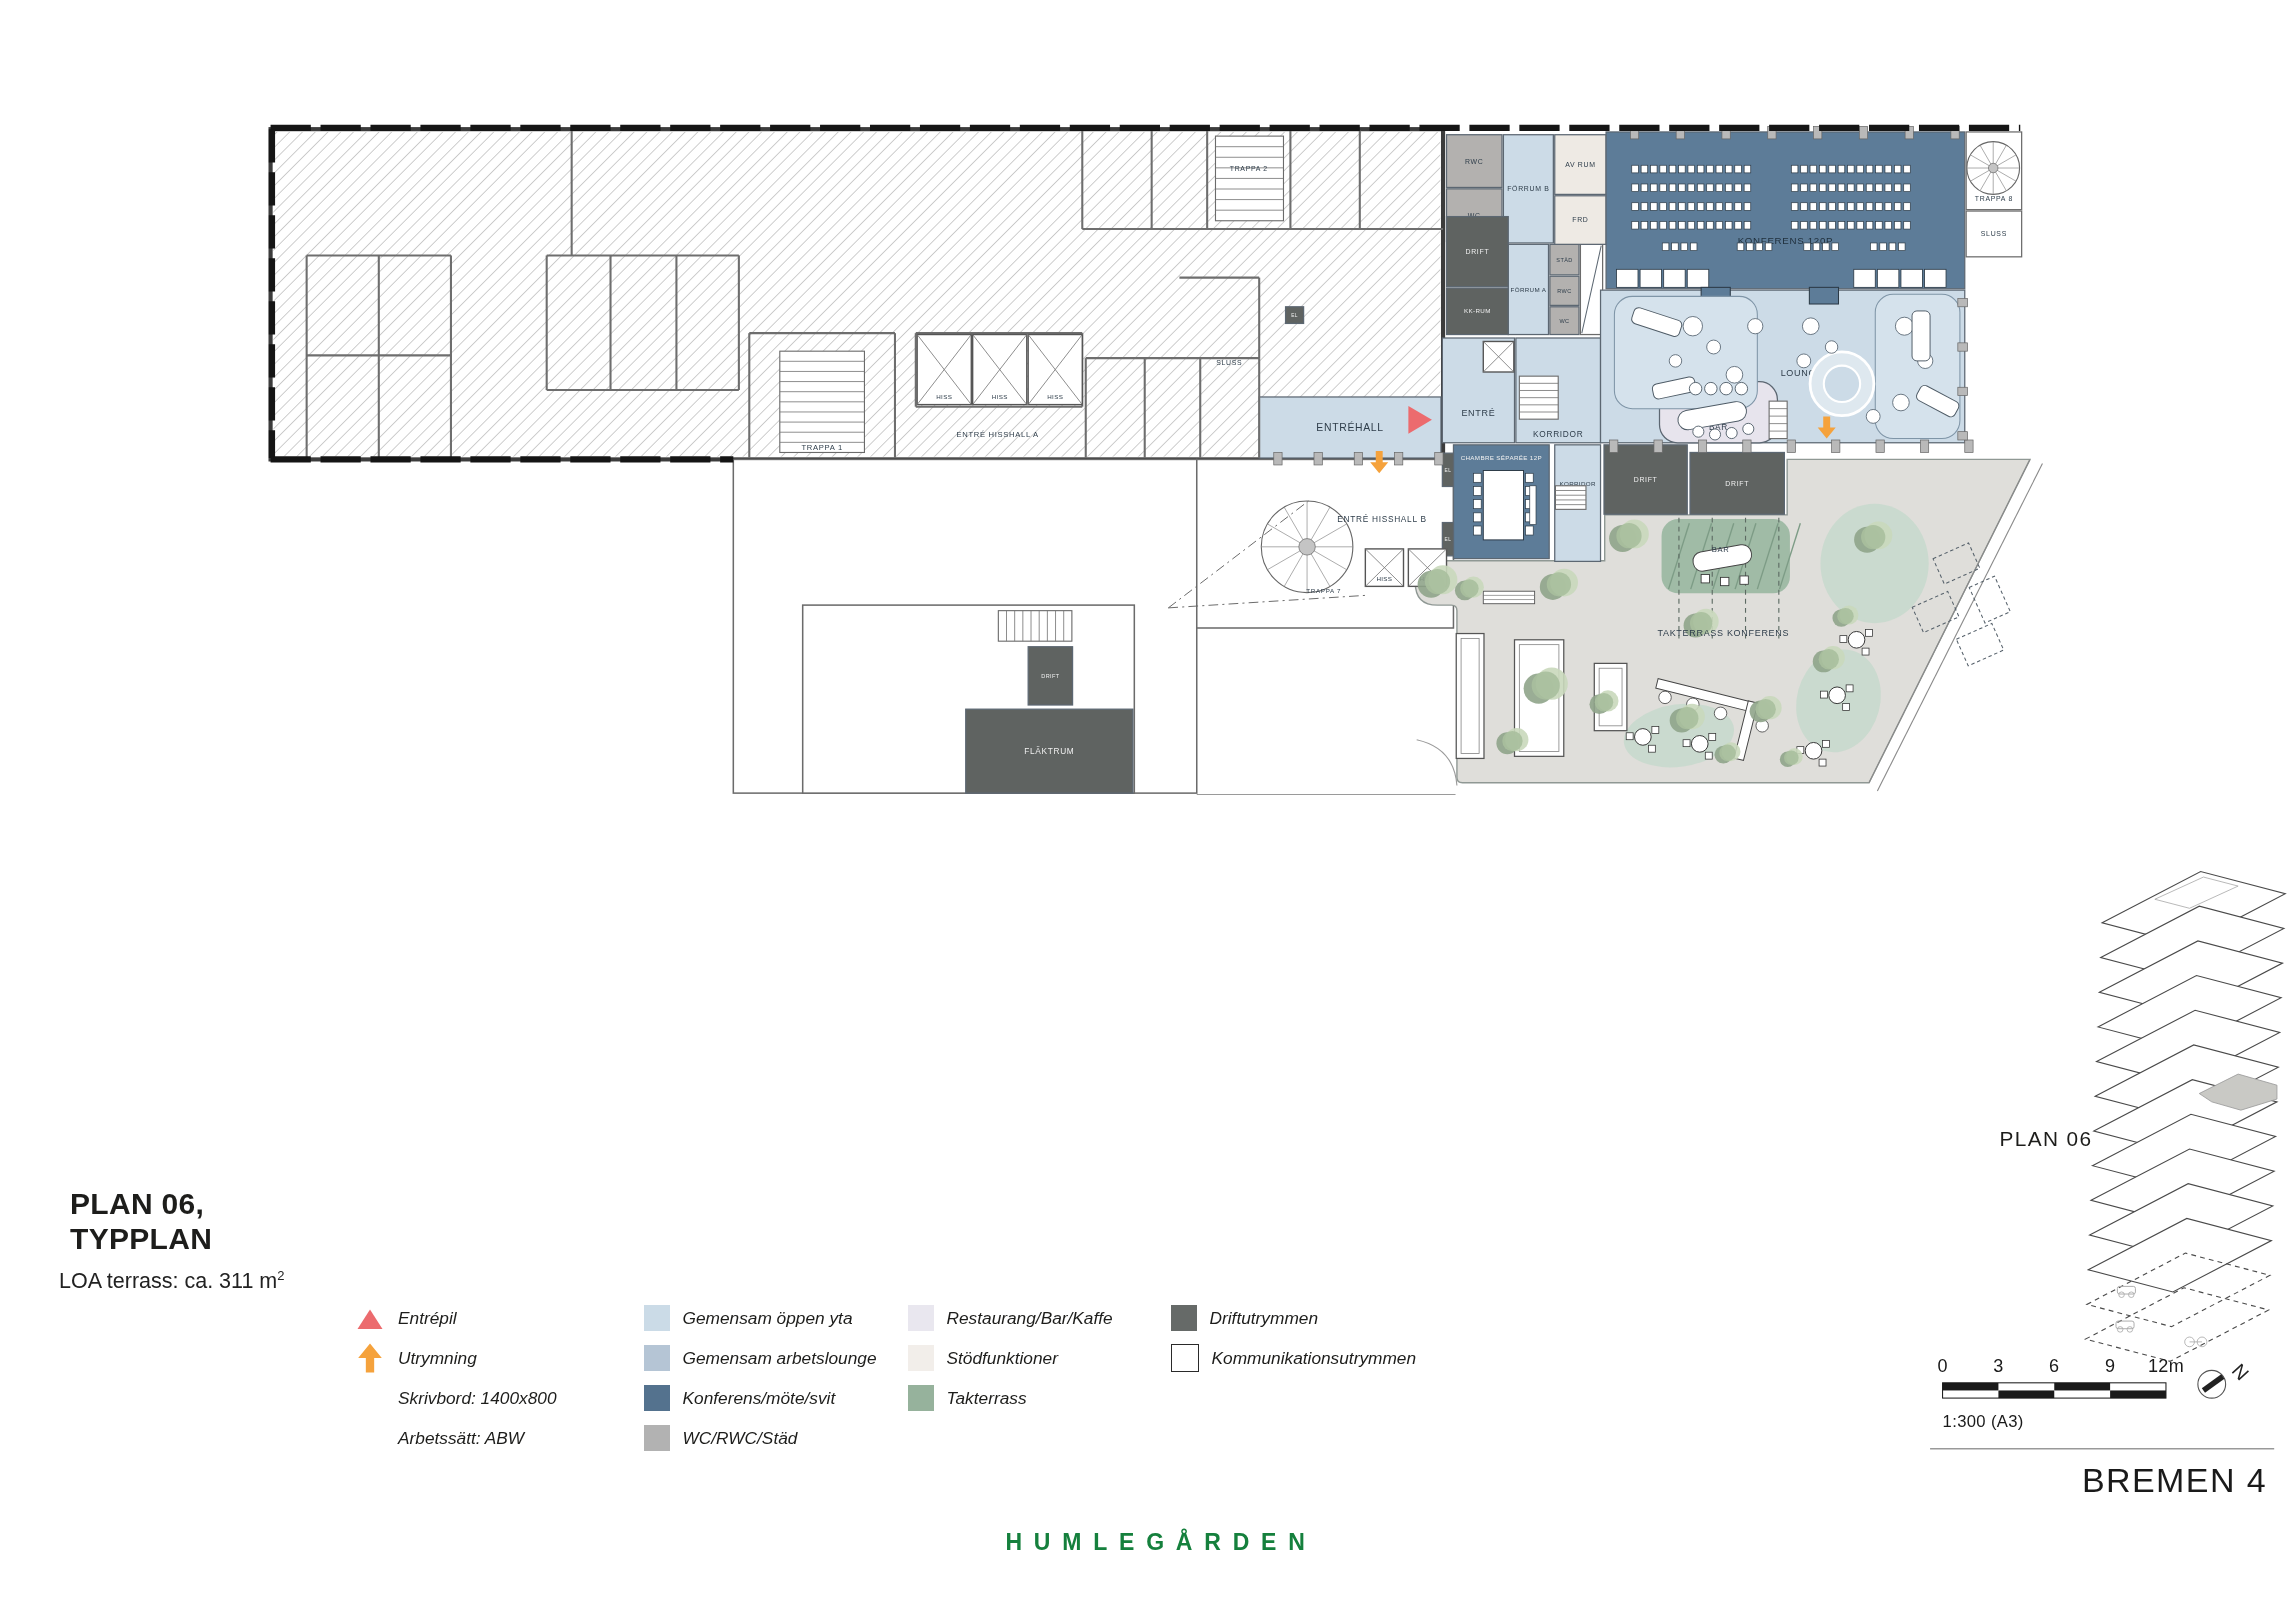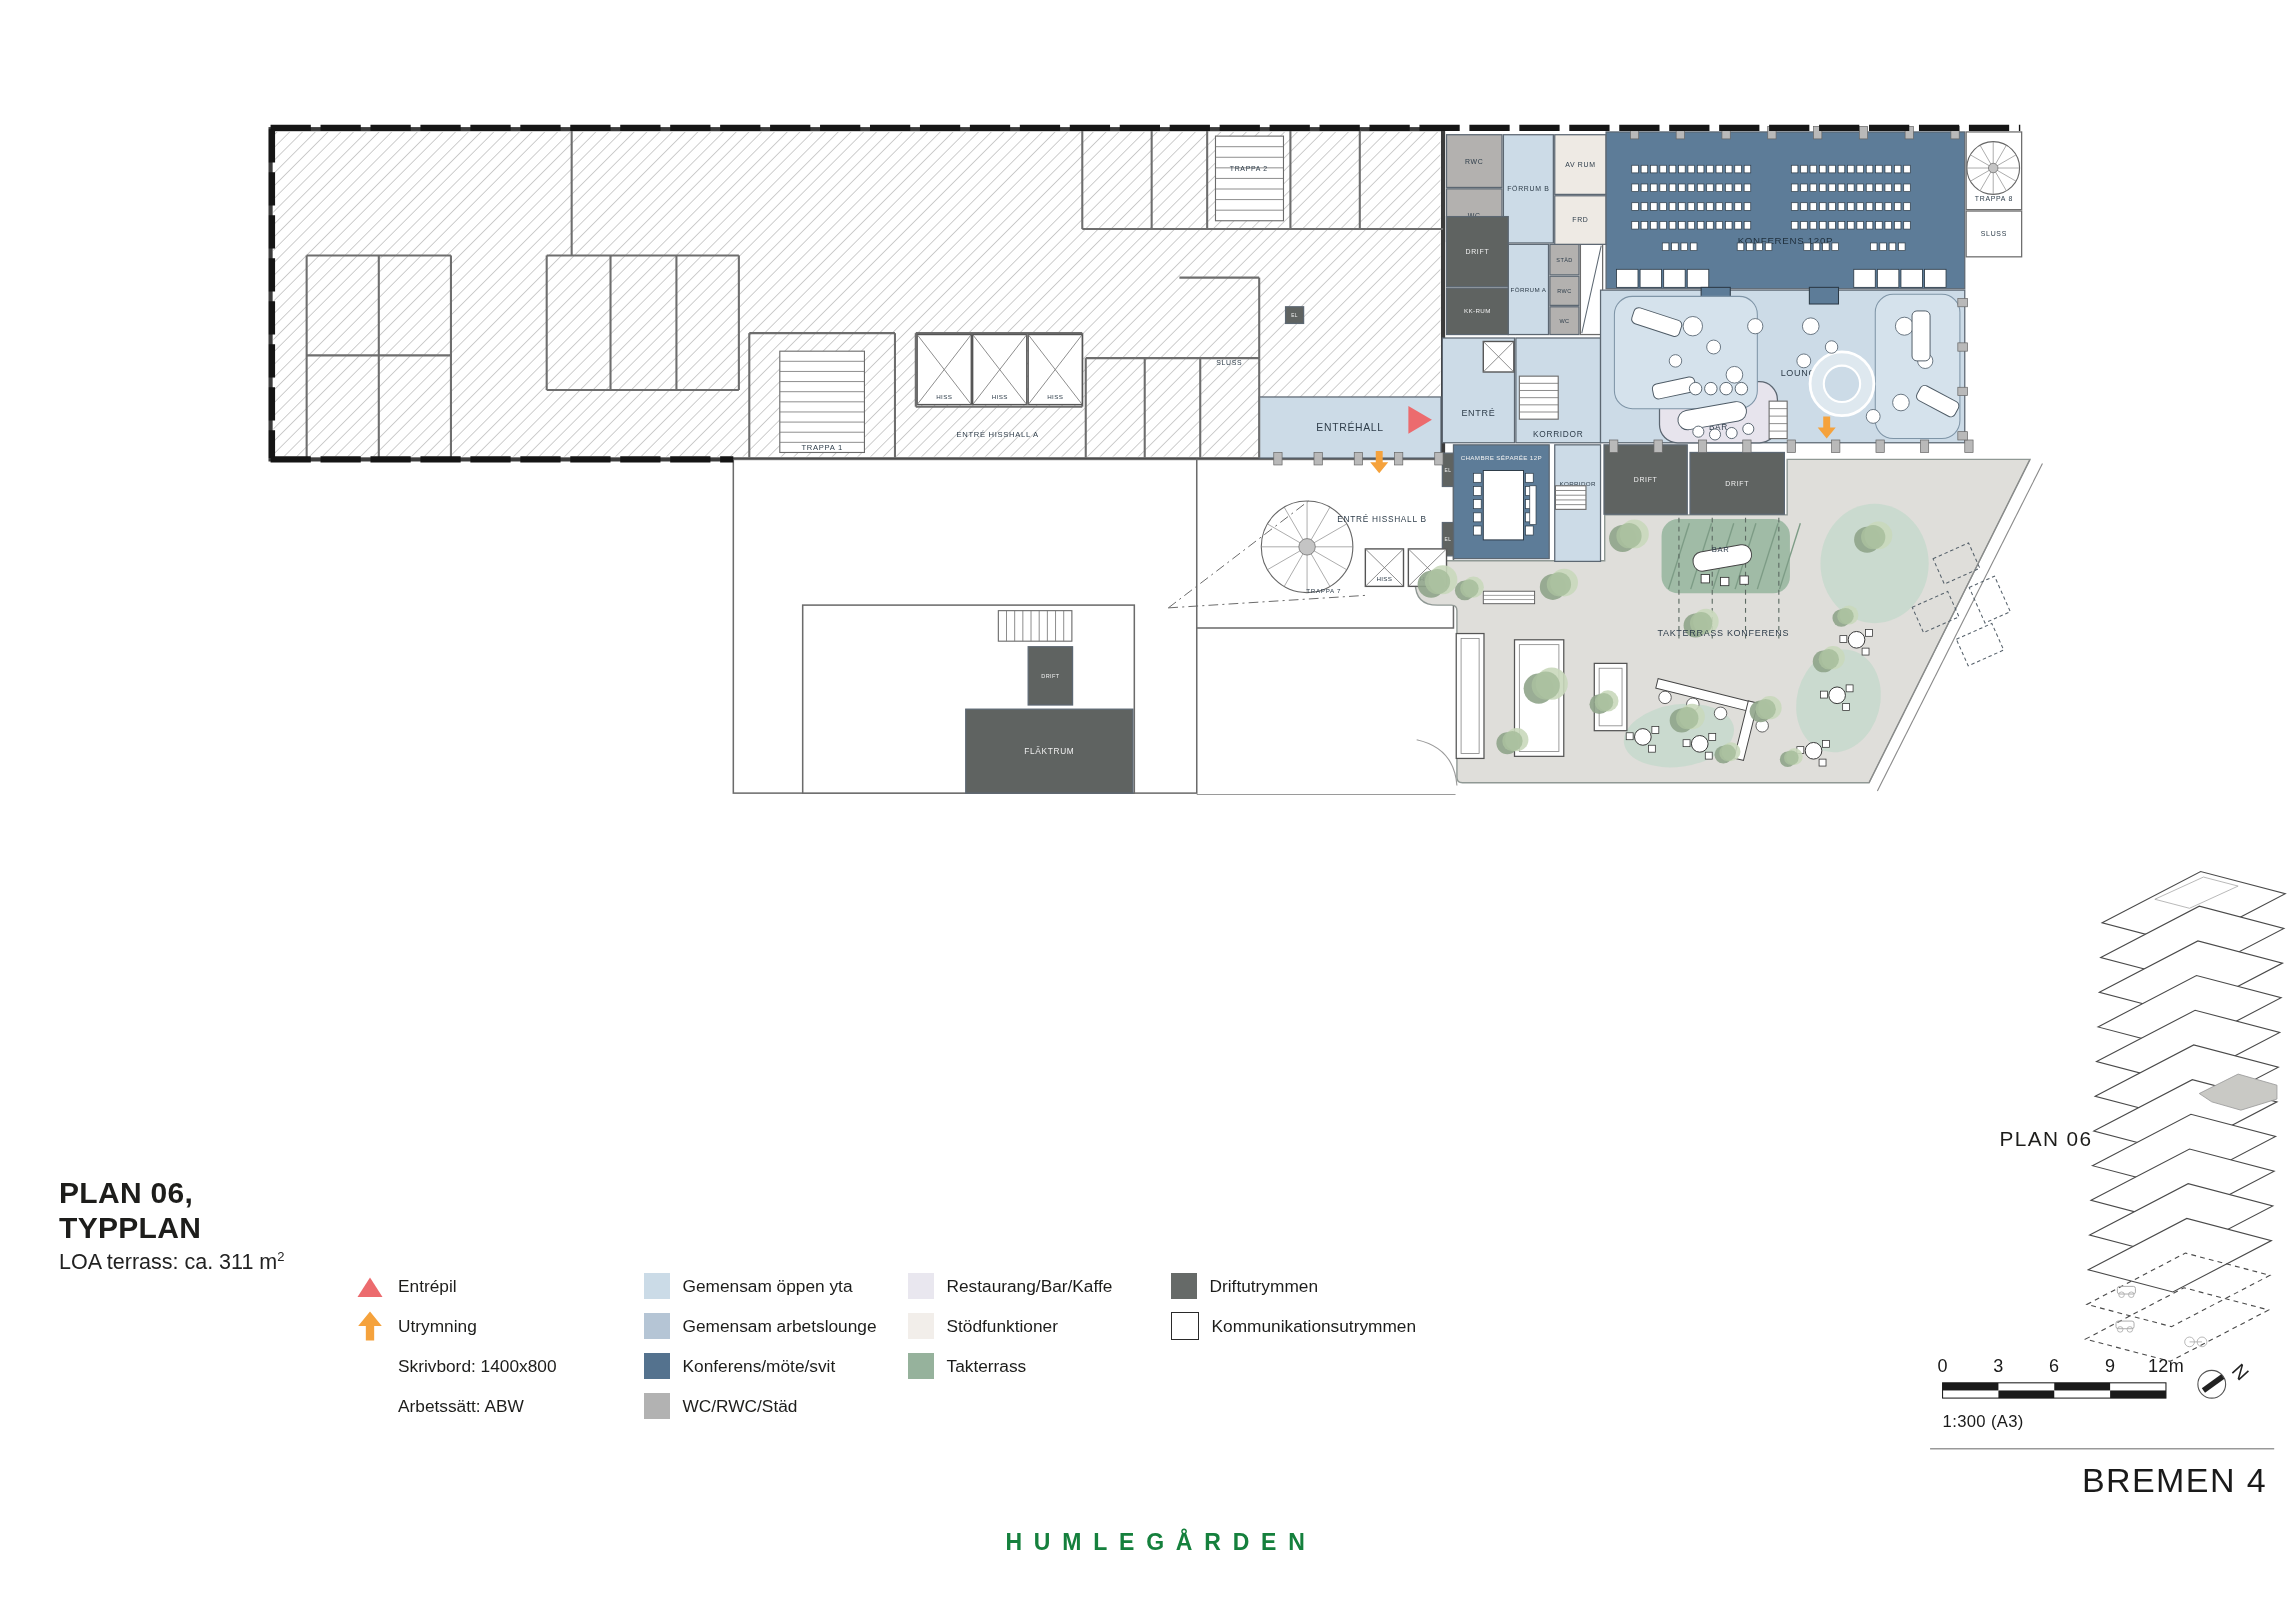--- a/index.html
+++ b/index.html
@@ -1,24 +1,24 @@
 <!DOCTYPE html>
 <html style="font-size:11px"><head>
 <meta charset="utf-8">
 <style>
   html,body{margin:0;padding:0;background:#ffffff;}
   #page{position:relative;width:2295px;height:1623px;background:#ffffff;overflow:hidden;
         font-family:"Liberation Sans",sans-serif;color:#1d1d1b;}
   #plan-svg{position:absolute;left:0;top:0;}
   .abs{position:absolute;}
   #title-block{left:59px;top:1176px;}
-  #title-block h1{margin:0;font-size:30px;line-height:1.16;font-weight:bold;color:#1d1d1b;letter-spacing:0.3px;}
+  #title-block h1{margin:11px;font-size:30px;line-height:1.16;font-weight:bold;color:#1d1d1b;letter-spacing:0.3px;}
   #loa{margin-top:3px;font-size:21.5px;color:#222;}
   #loa sup{font-size:13px;}
-  .legend-col{position:absolute;top:1266px;}
+  .legend-col{position:absolute;top:1298px;font-style:italic;}
   #legend-col-1{left:355px;}
   #legend-col-2{left:644px;}
   #legend-col-3{left:908px;}
   #legend-col-4{left:1171px;}
   .legend-row{height:40px;display:flex;align-items:center;gap:12.5px;}
   .legend-row .ic{width:30.5px;height:30.5px;flex:0 0 30.5px;display:flex;align-items:center;justify-content:center;}
   .legend-row .sw{width:26px;height:26px;flex:0 0 26px;}
   .legend-row .lbl{font-size:17.3px;color:#1d1d1b;white-space:nowrap;}
   #brand{left:0;right:0;top:1529px;text-align:center;font-size:23px;font-weight:600;
          letter-spacing:11.8px;padding-left:27px;color:#15803d;}

